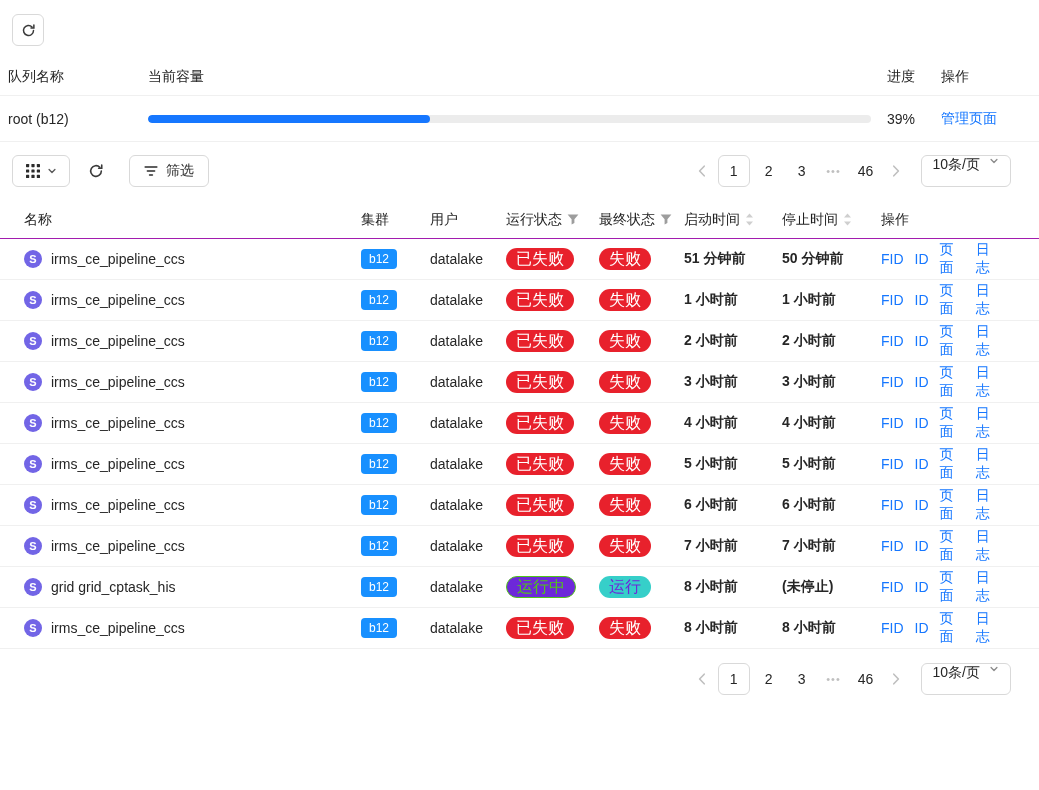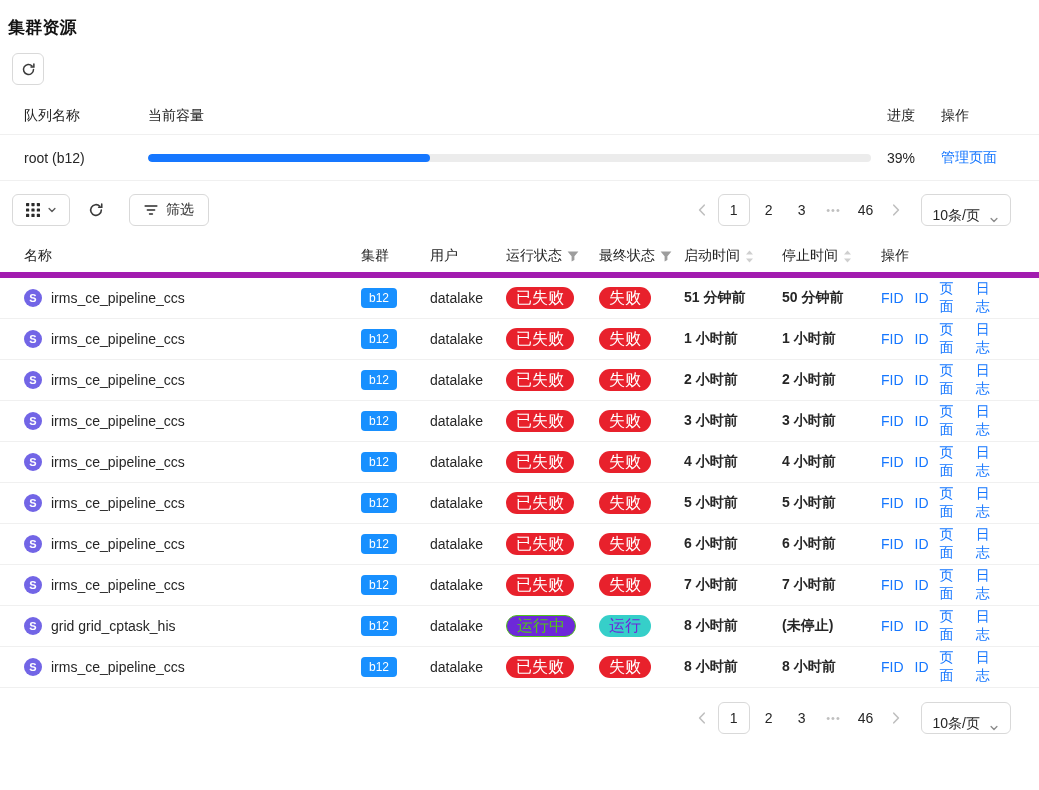--- a/index.html
+++ b/index.html
@@ -13,21 +13,21 @@
 
   .icon-btn{background:#fff;border:none;display:inline-flex;align-items:center;justify-content:center;cursor:pointer;color:#3a3a3a}
   .bordered{border:1px solid #d9d9d9;border-radius:6px}
   .res-refresh{width:32px;height:32px;margin:14px 0 0 12px}
 
   
   .res-table{margin-top:12px}
   .res-row{display:flex;align-items:center}
   .res-head{height:38px;border-bottom:1px solid #f0f0f0;font-size:14px;color:#1f1f1f}
   .res-data{height:46px;border-bottom:1px solid #f0f0f0;font-size:14px}
-  .col-queue{width:148px;padding-left:24px;flex:none}
+  .col-queue{width:148px;padding-left:8px;flex:none}
   .col-capacity{flex:1;padding-right:16px}
   .col-progress{width:54px;flex:none}
   .col-action{width:98px;flex:none}
   .track{height:8px;border-radius:4px;background:#ececec;overflow:hidden}
   .fill{height:100%;border-radius:4px;background:var(--accent_blue,#1677ff)}
 
   
   .toolbar{display:flex;align-items:center;margin:13px 28px 0 12px;height:32px}
   .btn{height:32px;border:1px solid #d9d9d9;border-radius:6px;background:#fff;display:inline-flex;align-items:center;justify-content:center;cursor:pointer;color:#2b2b2b;font-size:14px}
   .btn-grid{width:58px;gap:7px}
@@ -39,26 +39,26 @@
   .num.blue{color:var(--accent_blue,#1677ff)}
   .num.green{color:var(--green,#52c41a)}
   .num.red{color:var(--red,#e8212c)}
 
   
   .pagination{display:flex;align-items:center;gap:5px;margin-left:auto}
   .pg-btn{border:none;background:none;width:22px;height:30px;display:inline-flex;align-items:center;justify-content:center;cursor:pointer;color:#bfbfbf}
   .pg-item{min-width:28px;height:30px;border:none;background:none;display:inline-flex;align-items:center;justify-content:center;font-size:14px;color:#262626;cursor:pointer;border-radius:6px;font-family:inherit}
   .pg-item.active{border:1px solid #d9d9d9;width:32px;height:32px}
   .pg-ellipsis{color:#bfbfbf;font-size:11px;letter-spacing:1px;min-width:26px;text-align:center;cursor:pointer}
-  .pg-size{height:32px;border:1px solid #d9d9d9;border-radius:6px;display:inline-flex;align-items:flex-end;gap:9px;padding:0 11px;margin-left:9px;font-size:14px;cursor:pointer;color:#262626}
+  .pg-size{height:32px;border:1px solid #d9d9d9;border-radius:6px;display:inline-flex;align-items:flex-start;gap:9px;padding:0 11px;margin-left:9px;font-size:14px;cursor:pointer;color:#262626}
   .pg-size .chev{color:#8c8c8c}
 
   
   .tasks-table{margin-top:14px}
-  .t-header{display:flex;align-items:center;height:38px;border-bottom:6px solid #a21caf;font-size:14px;color:#1f1f1f}
+  .t-header{display:flex;align-items:center;height:38px;border-bottom:1px solid #a21caf;font-size:14px;color:#1f1f1f}
   .th{display:flex;align-items:center;gap:5px}
   .h-icon{display:inline-flex;align-items:center;cursor:pointer}
   .trow{display:flex;align-items:center;height:41px;border-bottom:1px solid #f0f0f0;font-size:14px}
   .td{display:flex;align-items:center}
   .c0{width:361px;padding-left:24px;flex:none;gap:9px}
   .c1{width:69px;flex:none}
   .c2{width:76px;flex:none}
   .c3{width:93px;flex:none}
   .c4{width:85px;flex:none}
   .c5{width:98px;flex:none}
@@ -76,21 +76,20 @@
   .link{color:var(--accent_blue,#1677ff);text-decoration:none;cursor:pointer;font-size:14px}
 
   .footer-bar{display:flex;justify-content:flex-end;padding-right:28px;margin-top:14px}
   .footer-bar .pagination{margin-left:0}
 </style>
 </head>
 <body>
 
 <div class="page">
 
-  <h2 class="section-title" id="title1">集群资源</h2>
 
   <button class="icon-btn bordered res-refresh">
     <span class="i">
       <svg width="15" height="15" viewBox="0 0 24 24" fill="none" stroke="currentColor" stroke-width="2.4" stroke-linecap="round">
           <path d="M20 12a8 8 0 1 1-2.3-5.6"></path>
           <path d="M20.6 3.2v4.6H16"></path>
         </svg>
     </span>
   </button>
 

